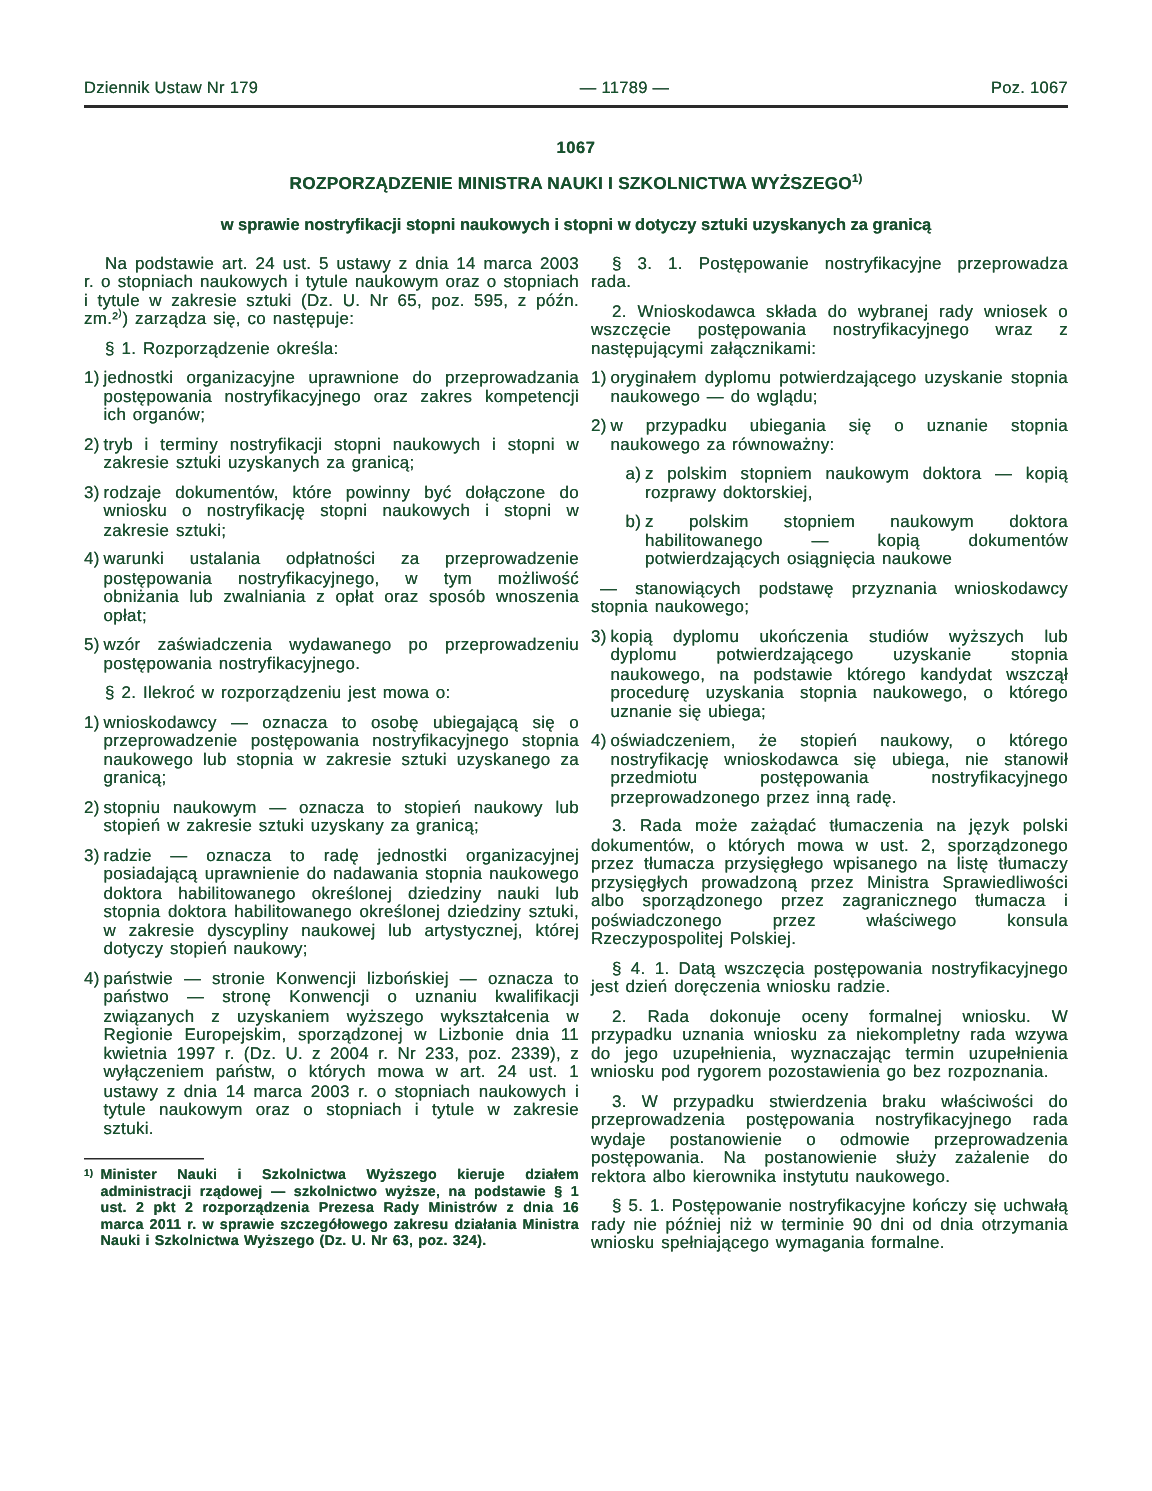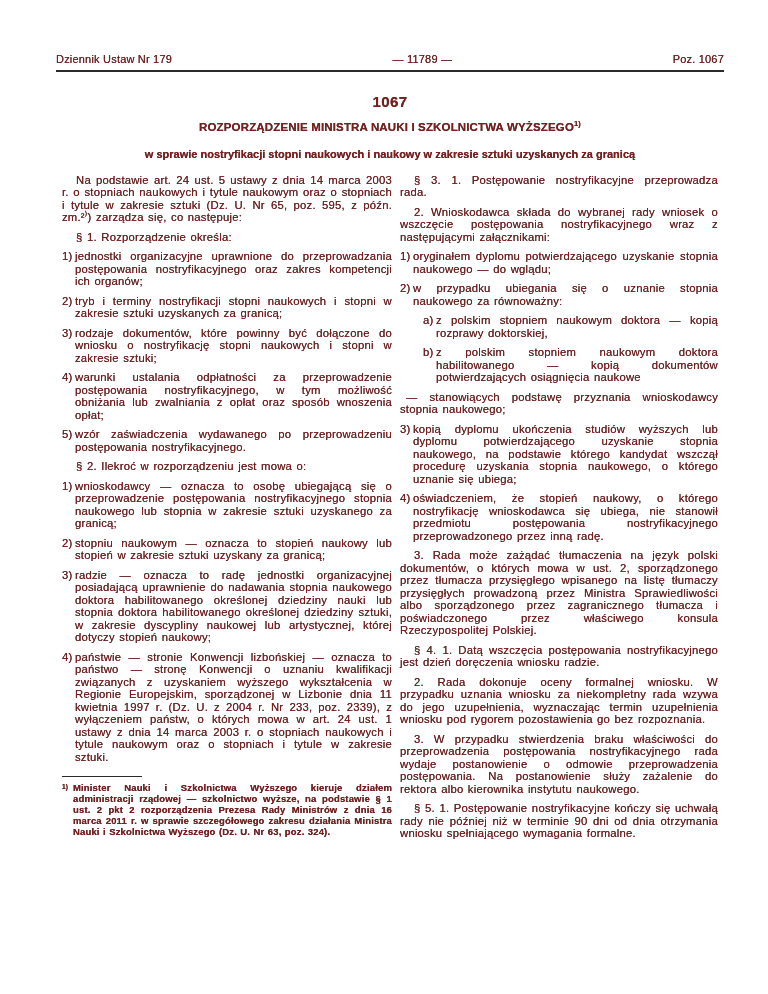--- a/index.html
+++ b/index.html
@@ -1,29 +1,29 @@
 <!DOCTYPE html>
 <html lang="pl"><head>
 <meta charset="utf-8">
 <style>
   html,body{margin:0;padding:0;background:#ffffff;}
   .page{
     width:768px;height:994px;background:#ffffff;overflow:hidden;
-    box-sizing:border-box;padding:53px 44px 0 56px;
+    box-sizing:border-box;padding:53px 56px 0 56px;
     font-family:"Liberation Sans", sans-serif;
-    color:#7f1d1d;
+    color:#14532d;
     text-shadow:0 0 .35px rgba(20,20,20,.85);
   }
   
   .runhead{display:flex;justify-content:space-between;align-items:baseline;
     font-size:11px;letter-spacing:.2px;}
   .head-rule{height:2px;background:#2a2a2a;margin-top:5px;}
   
   .titleblock{text-align:center;}
-  .act-number{margin-top:21px;font-size:15px;font-weight:bold;letter-spacing:.4px;}
+  .act-number{margin-top:21px;font-size:11px;font-weight:bold;letter-spacing:.4px;}
   .act-title{margin-top:9px;font-size:11.5px;font-weight:bold;letter-spacing:.15px;}
   .act-title sup{font-size:7.5px;}
   .act-date{margin-top:15px;font-size:11px;}
   .act-subject{margin-top:15px;font-size:11px;font-weight:bold;}
   
   .cols{display:flex;margin-top:14px;justify-content:center;}
   .col{font-size:11.3px;line-height:12.5px;letter-spacing:.22px;word-spacing:1.1px;
     text-align:justify;}
   .col-left{width:330px;margin-right:8px;}
   .col-right{width:318px;}
@@ -50,21 +50,21 @@
   <div class="runhead">
     <span>Dziennik Ustaw Nr 179</span>
     <span>— 11789 —</span>
     <span>Poz. 1067</span>
   </div>
   <div class="head-rule"></div>
 
   <div class="titleblock">
     <div class="act-number">1067</div>
     <div class="act-title"><span>ROZPORZĄDZENIE MINISTRA NAUKI I SZKOLNICTWA WYŻSZEGO</span><sup>1)</sup></div>
-    <div class="act-subject">w sprawie nostryfikacji stopni naukowych i naukowy w zakresie sztuki uzyskanych za granicą</div>
+    <div class="act-subject">w sprawie nostryfikacji stopni naukowych i stopni w dotyczy sztuki uzyskanych za granicą</div>
   </div>
 
   <div class="cols">
 
     <div class="col col-left">
       <div class="blk p">Na podstawie art. 24 ust. 5 ustawy z dnia 14 marca 2003 r. o stopniach naukowych i tytule naukowym oraz o stopniach i tytule w zakresie sztuki (Dz. U. Nr 65, poz. 595, z późn. zm.²⁾) zarządza się, co następuje:</div>
       <div class="blk p">§ 1. Rozporządzenie określa:</div>
       <div class="blk li"><span class="mk">1)</span><span>jednostki organizacyjne uprawnione do przeprowadzania postępowania nostryfikacyjnego oraz zakres kompetencji ich organów;</span></div>
       <div class="blk li"><span class="mk">2)</span><span>tryb i terminy nostryfikacji stopni naukowych i stopni w zakresie sztuki uzyskanych za granicą;</span></div>
       <div class="blk li"><span class="mk">3)</span><span>rodzaje dokumentów, które powinny być dołączone do wniosku o nostryfikację stopni naukowych i stopni w zakresie sztuki;</span></div>

